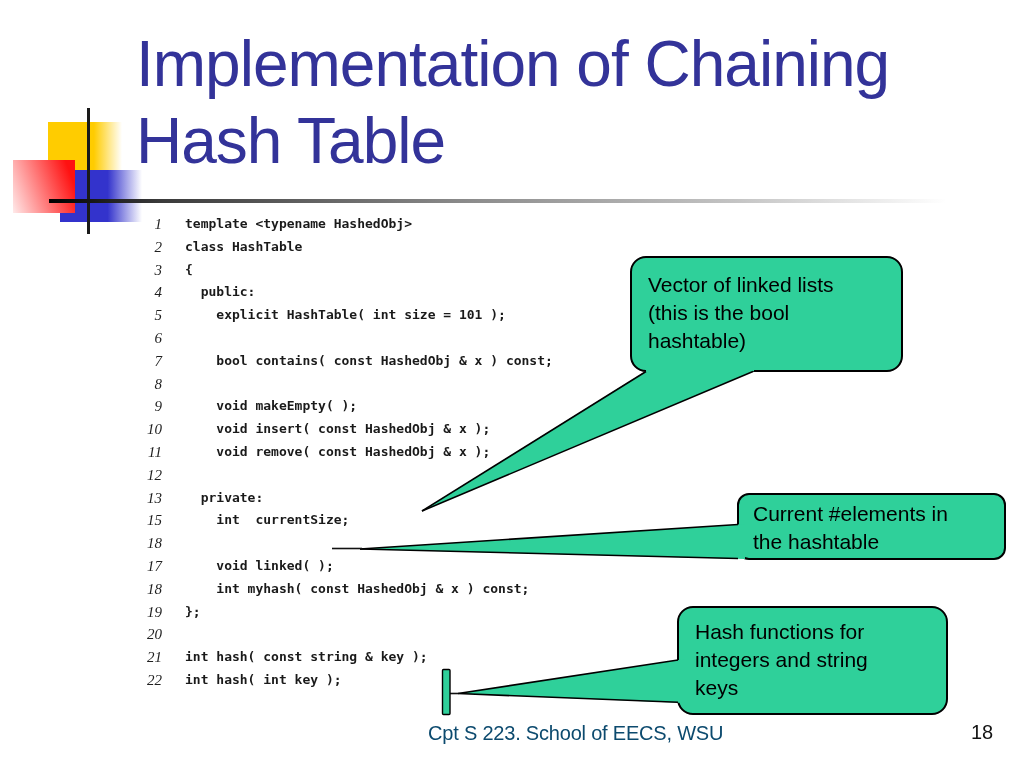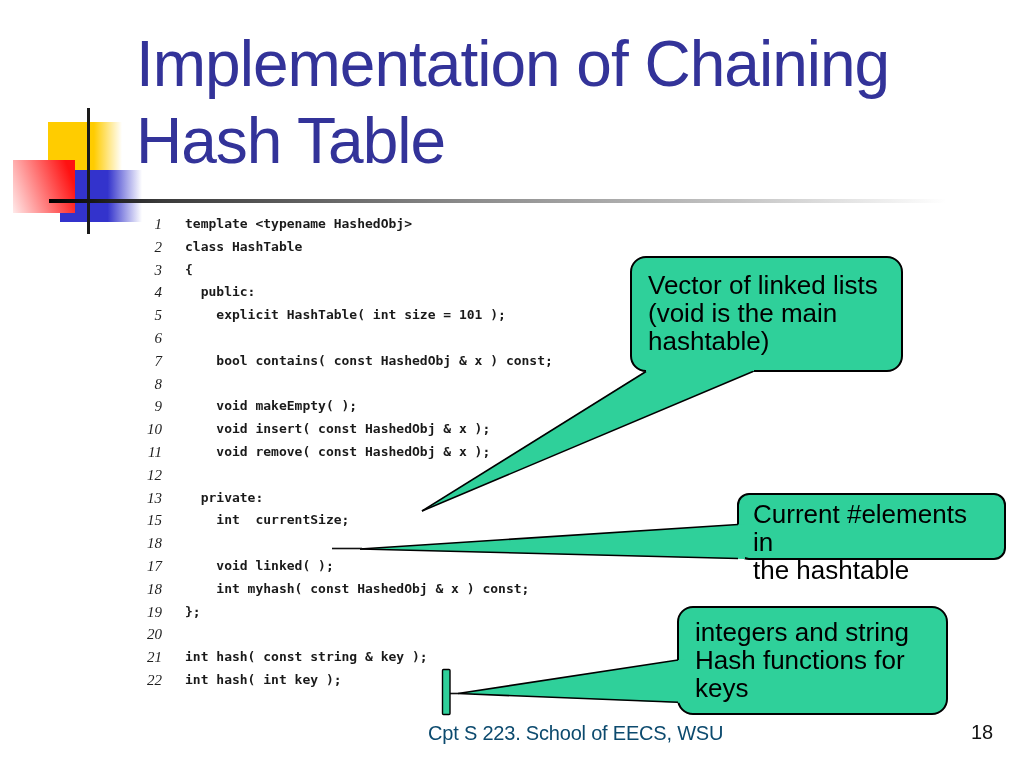--- a/index.html
+++ b/index.html
@@ -37,21 +37,21 @@
   }
   .code-text {
     font-family:"DejaVu Sans Mono", monospace; font-weight:bold;
     font-size:13px; color:#1a1a1a; white-space:pre; vertical-align:top;
   }
 
   
   .callout {
     position:absolute; z-index:5; box-sizing:border-box;
     background:var(--callout-green); border:2px solid #000;
-    color:#000; font-size:26px; line-height:28px;
+    color:#000; font-size:21px; line-height:28px;
   }
   .callout-1 { left:630px; top:256px; width:273px; height:116px; border-radius:16px; padding:13px 10px 0 16px; }
   .callout-2 { left:737px; top:493px; width:269px; height:67px; border-radius:12px; padding:5px 10px 0 14px; }
   .callout-3 { left:677px; top:606px; width:271px; height:109px; border-radius:16px; padding:10px 10px 0 16px; }
 
   
   .overlay { position:absolute; left:0; top:0; z-index:6; pointer-events:none; }
   .tail-fill { fill:var(--callout-green); stroke:none; }
   .tail-edge { stroke:#000; stroke-width:1.6; fill:none; }
   .bracket { fill:var(--callout-green); stroke:#000; stroke-width:1.4; }
@@ -102,30 +102,30 @@
       <div class="code-row"><span class="code-num">17</span><span class="code-text">    void linked( );</span></div>
       <div class="code-row"><span class="code-num">18</span><span class="code-text">    int myhash( const HashedObj &amp; x ) const;</span></div>
       <div class="code-row"><span class="code-num">19</span><span class="code-text">};</span></div>
       <div class="code-row"><span class="code-num">20</span><span class="code-text"></span></div>
       <div class="code-row"><span class="code-num">21</span><span class="code-text">int hash( const string &amp; key );</span></div>
       <div class="code-row"><span class="code-num">22</span><span class="code-text">int hash( int key );</span></div>
     </div>
 
   <div class="callout callout-1">
     <div>Vector of linked lists</div>
-    <div>(void is the main</div>
+    <div>(this is the bool</div>
     <div>hashtable)</div>
   </div>
   <div class="callout callout-2">
     <div>Current #elements in</div>
     <div>the hashtable</div>
   </div>
   <div class="callout callout-3">
+    <div>Hash functions for</div>
     <div>integers and string</div>
-    <div>Hash functions for</div>
     <div>keys</div>
   </div>
 
   <svg class="overlay" width="1024" height="768" viewBox="0 0 1024 768">
 
     <path class="tail-fill" d="M646,362 L754,362 L754,371 L422,511 L646,371 Z"></path>
     <path class="tail-edge" d="M646,371.5 L422,511"></path>
     <path class="tail-edge" d="M753,371.5 L422,511"></path>
 
     <path class="tail-fill" d="M745,524 L745,559 L360,549 Z"></path>

